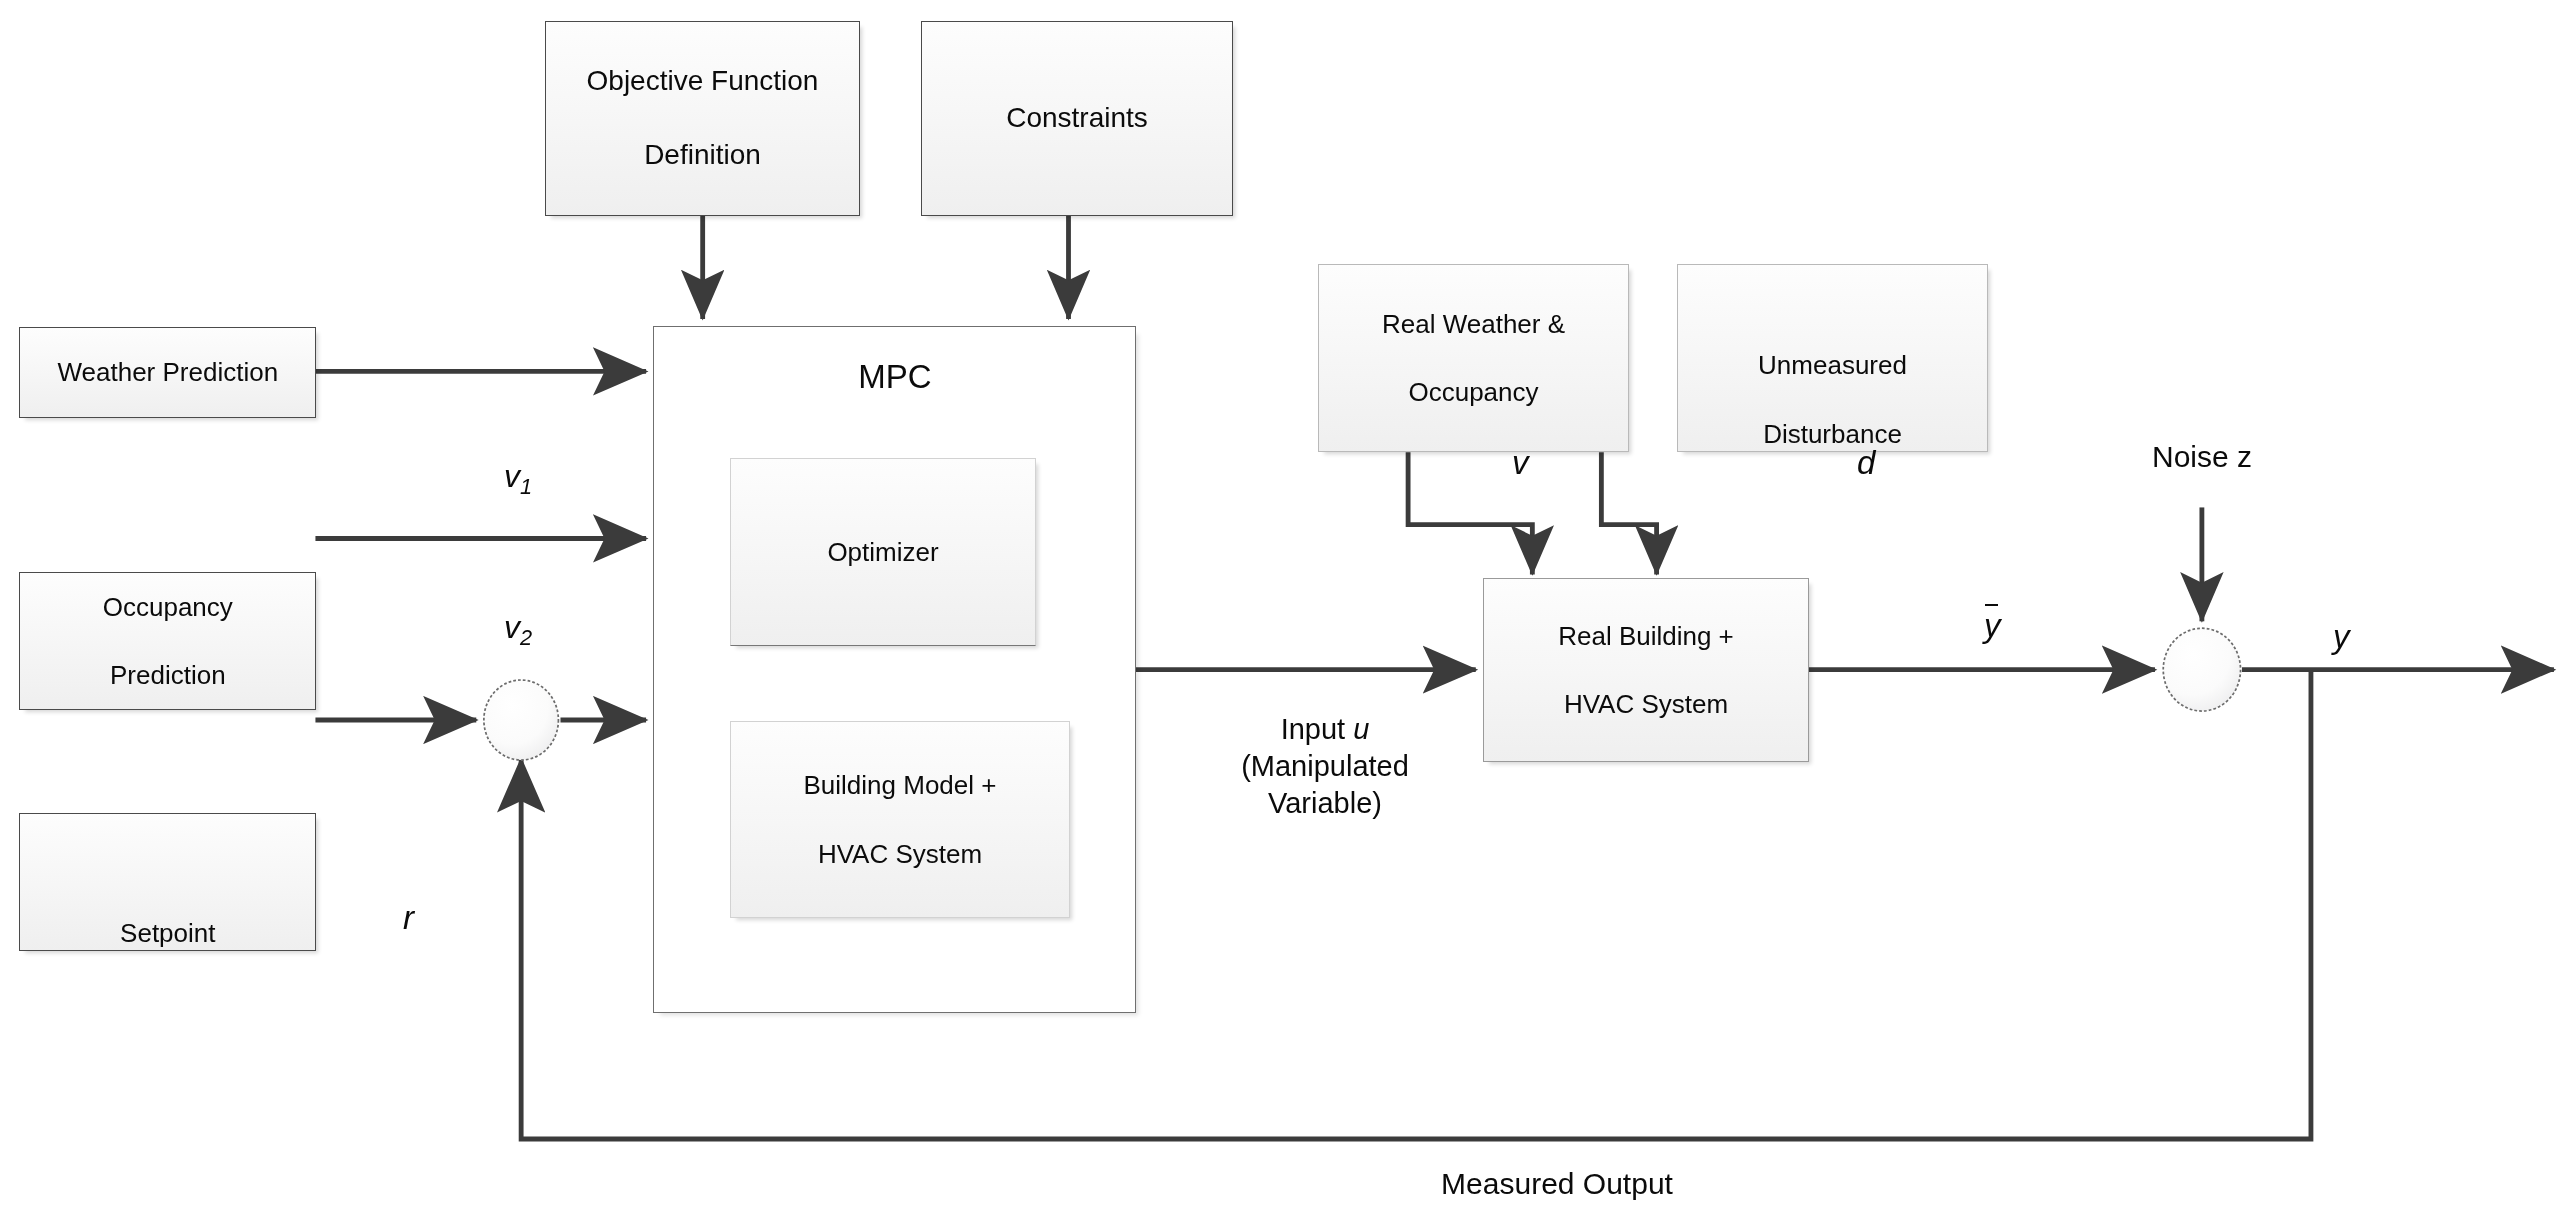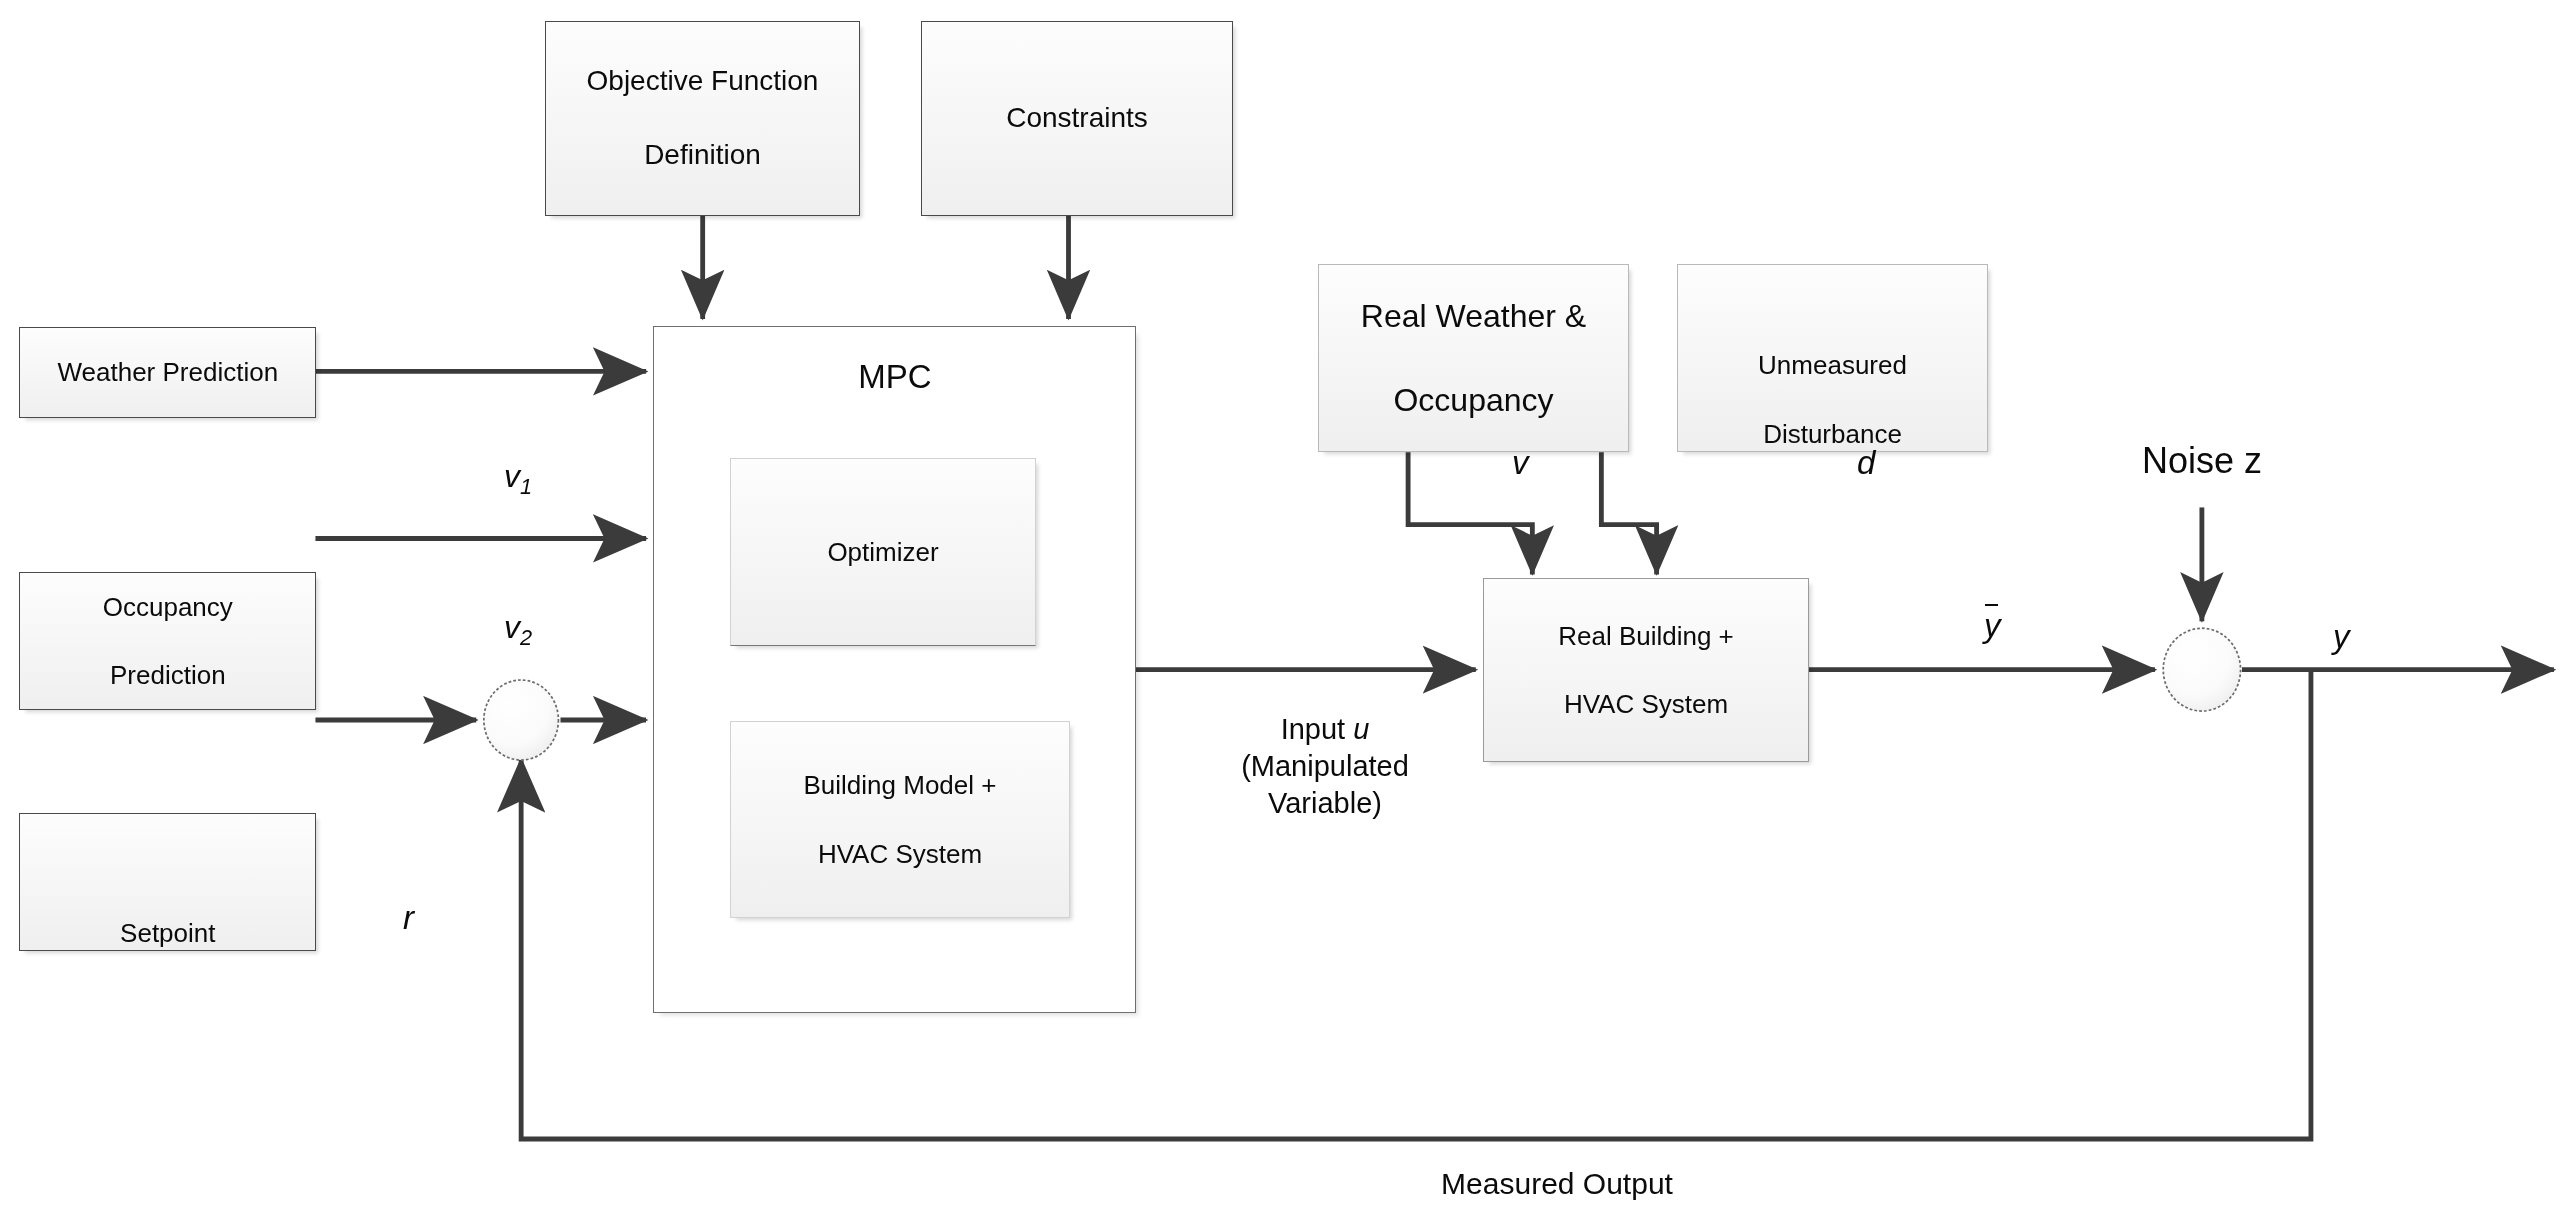--- a/index.html
+++ b/index.html
@@ -122,21 +122,21 @@
   </div>
 
   <div class="blk" style="left:730px;top:721px;width:340px;height:197px;font-size:26px;
               border:0.7px solid #d2d2d2;">
     <span>
       <span>Building Model +</span><br>
       <span>HVAC System</span>
     </span>
   </div>
 
-  <div class="blk" style="left:1318px;top:264px;width:311px;height:188px;font-size:32px;
+  <div class="blk" style="left:1318px;top:264px;width:311px;height:188px;font-size:26px;
               border:0.7px solid #b9b9b9;">
     <span>
       <span>Real Weather &amp;</span><br>
       <span>Occupancy</span>
     </span>
   </div>
 
   <div class="blk" style="left:1677px;top:264px;width:311px;height:188px;font-size:26px;
               border:0.7px solid #b9b9b9;align-items:flex-end;">
     <span>
@@ -172,18 +172,18 @@
     <span>(Manipulated</span><br>
     <span>Variable)</span>
   </div>
 
   <div class="lbl" style="left:1984px;top:605px;font-size:33px;">
     <span class="ital ovl">y</span>
   </div>
 
   <div class="lbl ital" style="left:2333px;top:616px;font-size:33px;">y</div>
 
-  <div class="lbl ctr" style="left:2202px;top:438px;font-size:36px;">Noise z</div>
+  <div class="lbl ctr" style="left:2202px;top:438px;font-size:30px;">Noise z</div>
 
   <div class="lbl ctr" style="left:1557px;top:1165px;font-size:30px;">Measured Output</div>
 
 </div>
 
 
 </body></html>

